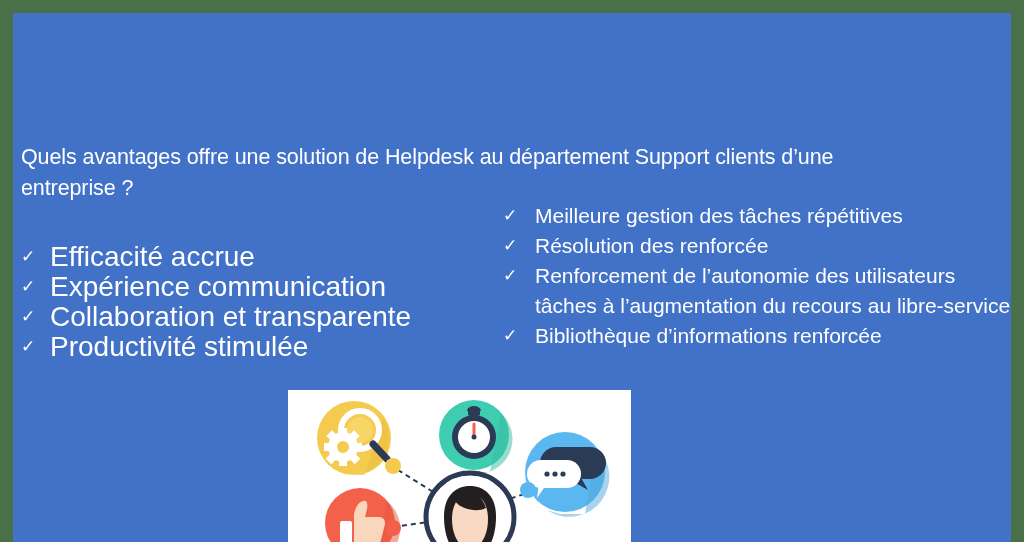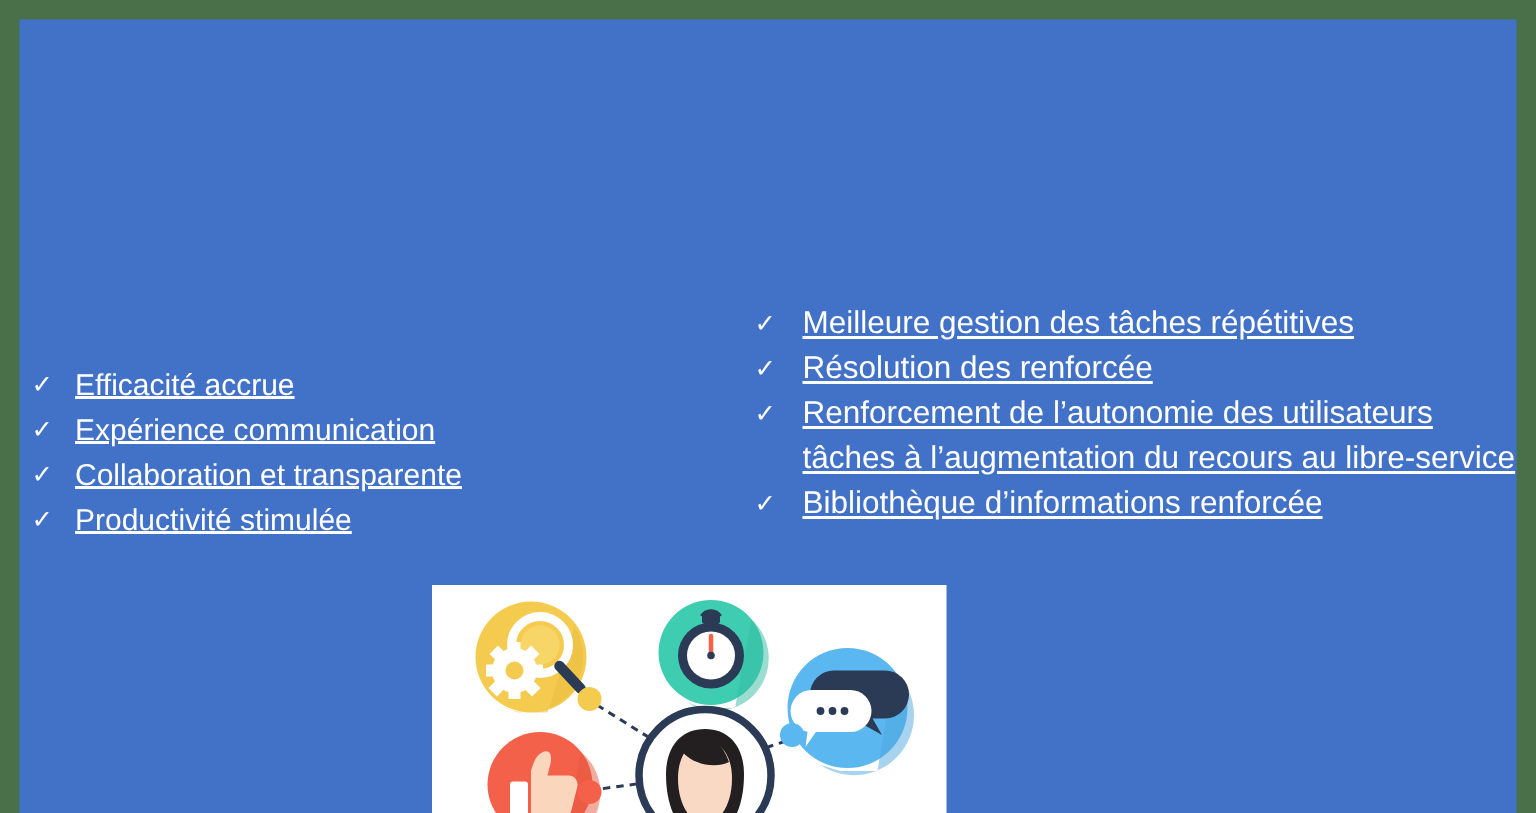--- a/index.html
+++ b/index.html
@@ -57,38 +57,37 @@
     color: #ffffff;
   }
   .check-icon {
     flex: 0 0 auto;
     color: #ffffff;
     display: inline-block;
     text-align: left;
   }
   .bullet-text {
     flex: 1 1 auto;
-    text-decoration: underline;
   }
 
   
   #bullets-left {
     left: 8px;
     top: 229px;
     width: 430px;
     font-size: 21px;
     line-height: 30px;
   }
   #bullets-left .check-icon {
     width: 29px;
     font-size: 17px;
     line-height: 30px;
   }
   #bullets-left .bullet-text {
-    font-size: 20px;
+    font-size: 28px;
     line-height: 30px;
   }
 
   
   #bullets-right {
     left: 490px;
     top: 188px;
     width: 512px;
     font-size: 21px;
     line-height: 30px;
@@ -119,20 +118,21 @@
     height: 175px;
   }
 </style>
 </head>
 <body>
 
 <div id="slide-frame">
 
   <div id="slide">
 
+    <div id="slide-title">Quels avantages offre une solution de Helpdesk au département Support clients d’une entreprise ?</div>
 
     <ul class="bullet-list" id="bullets-left">
       <li class="bullet-item">
         <span class="check-icon">✓</span>
         <span class="bullet-text">Efficacité accrue</span>
       </li>
       <li class="bullet-item">
         <span class="check-icon">✓</span>
         <span class="bullet-text">Expérience communication</span>
       </li>

